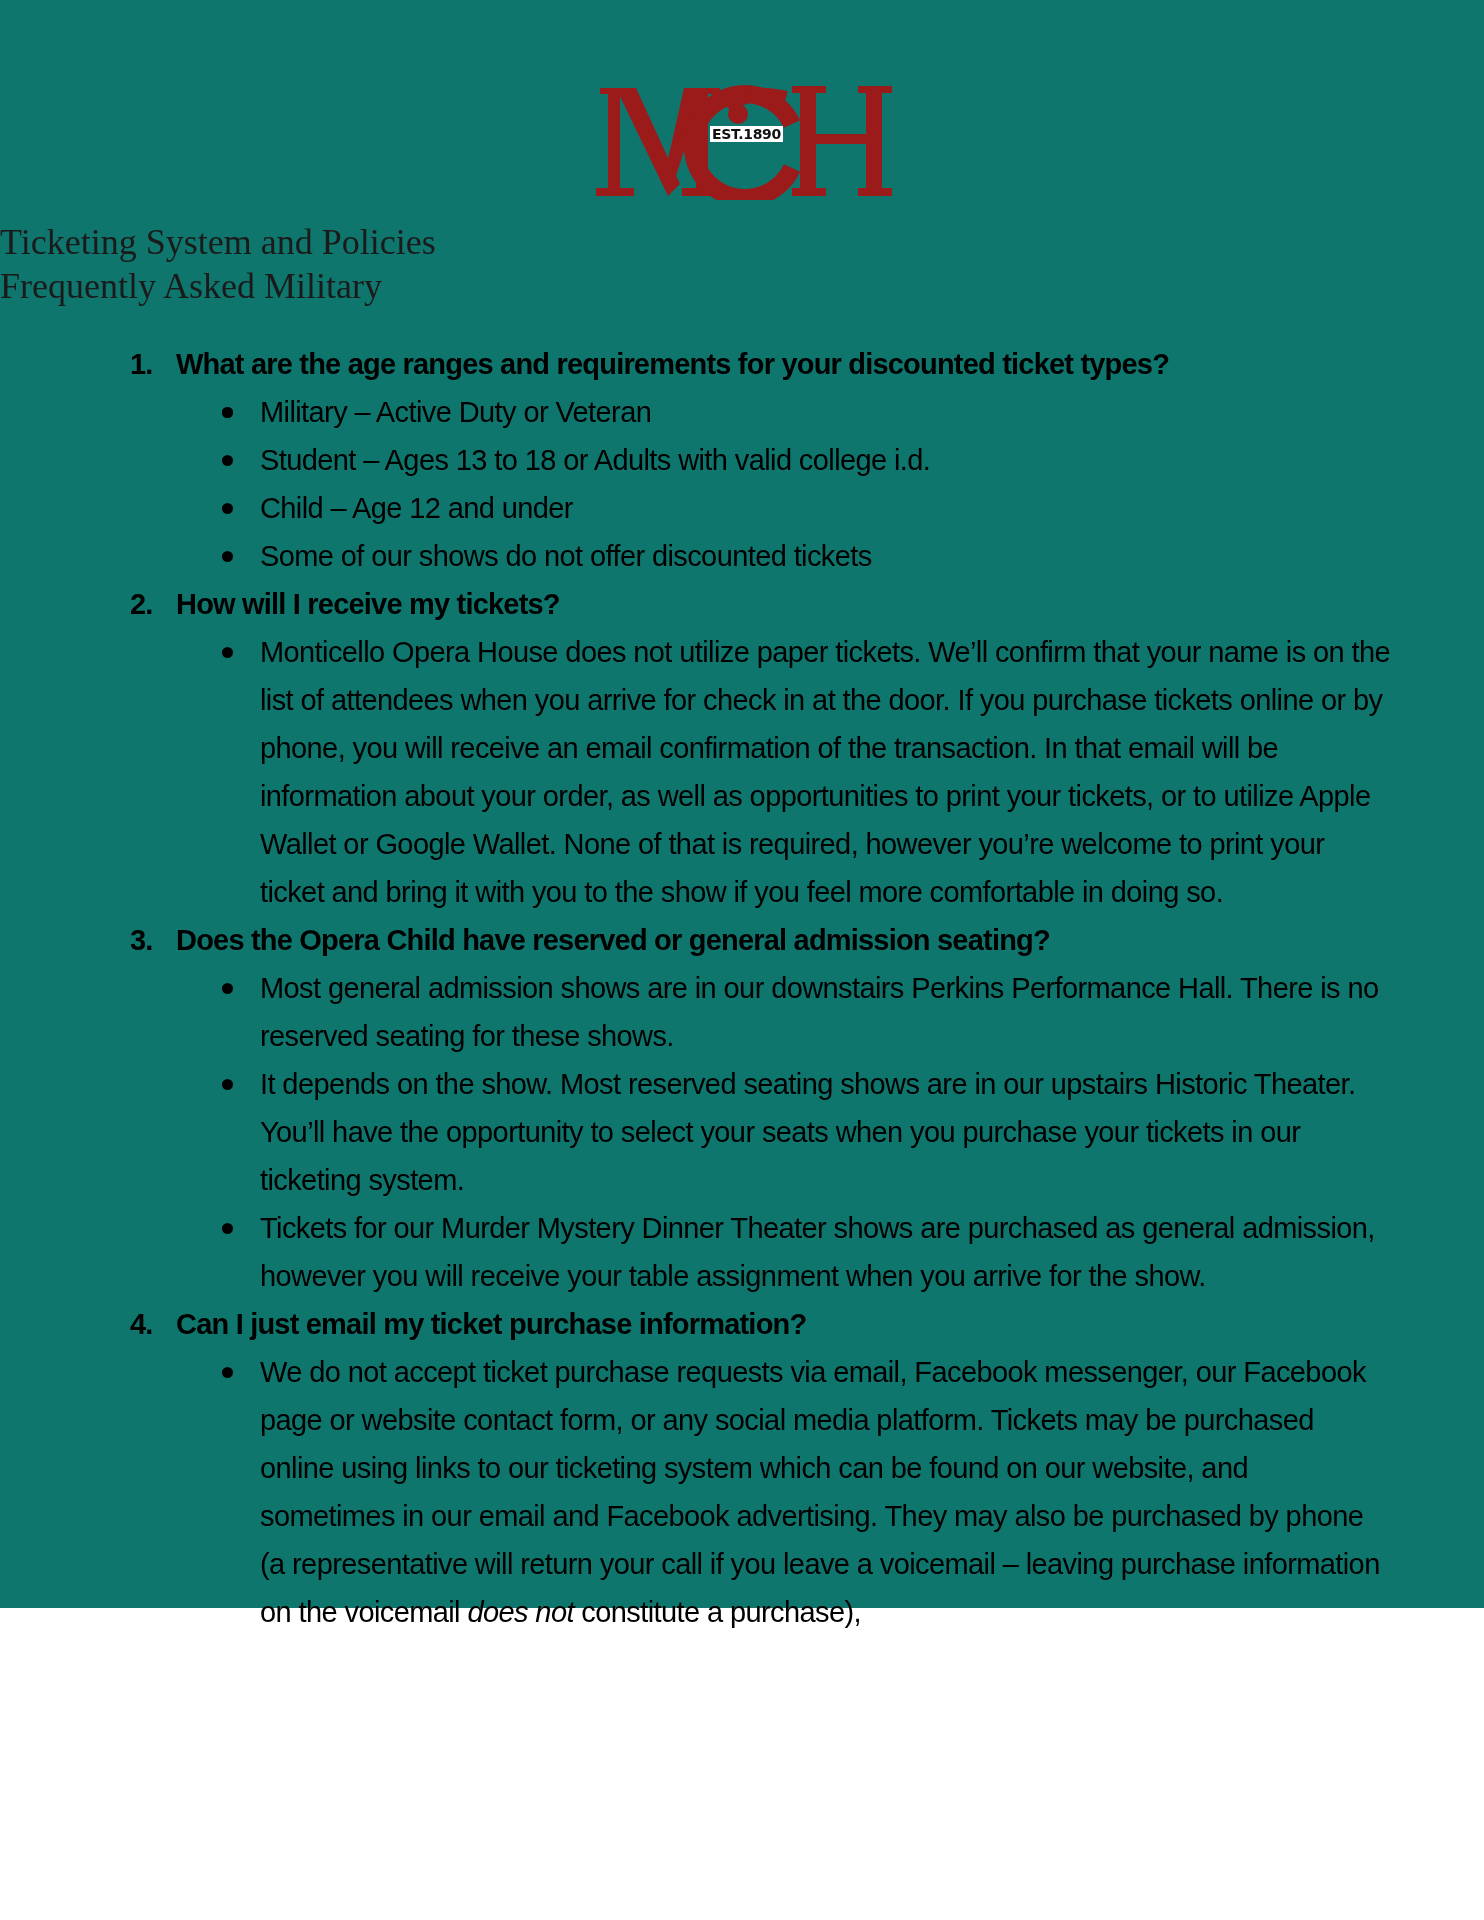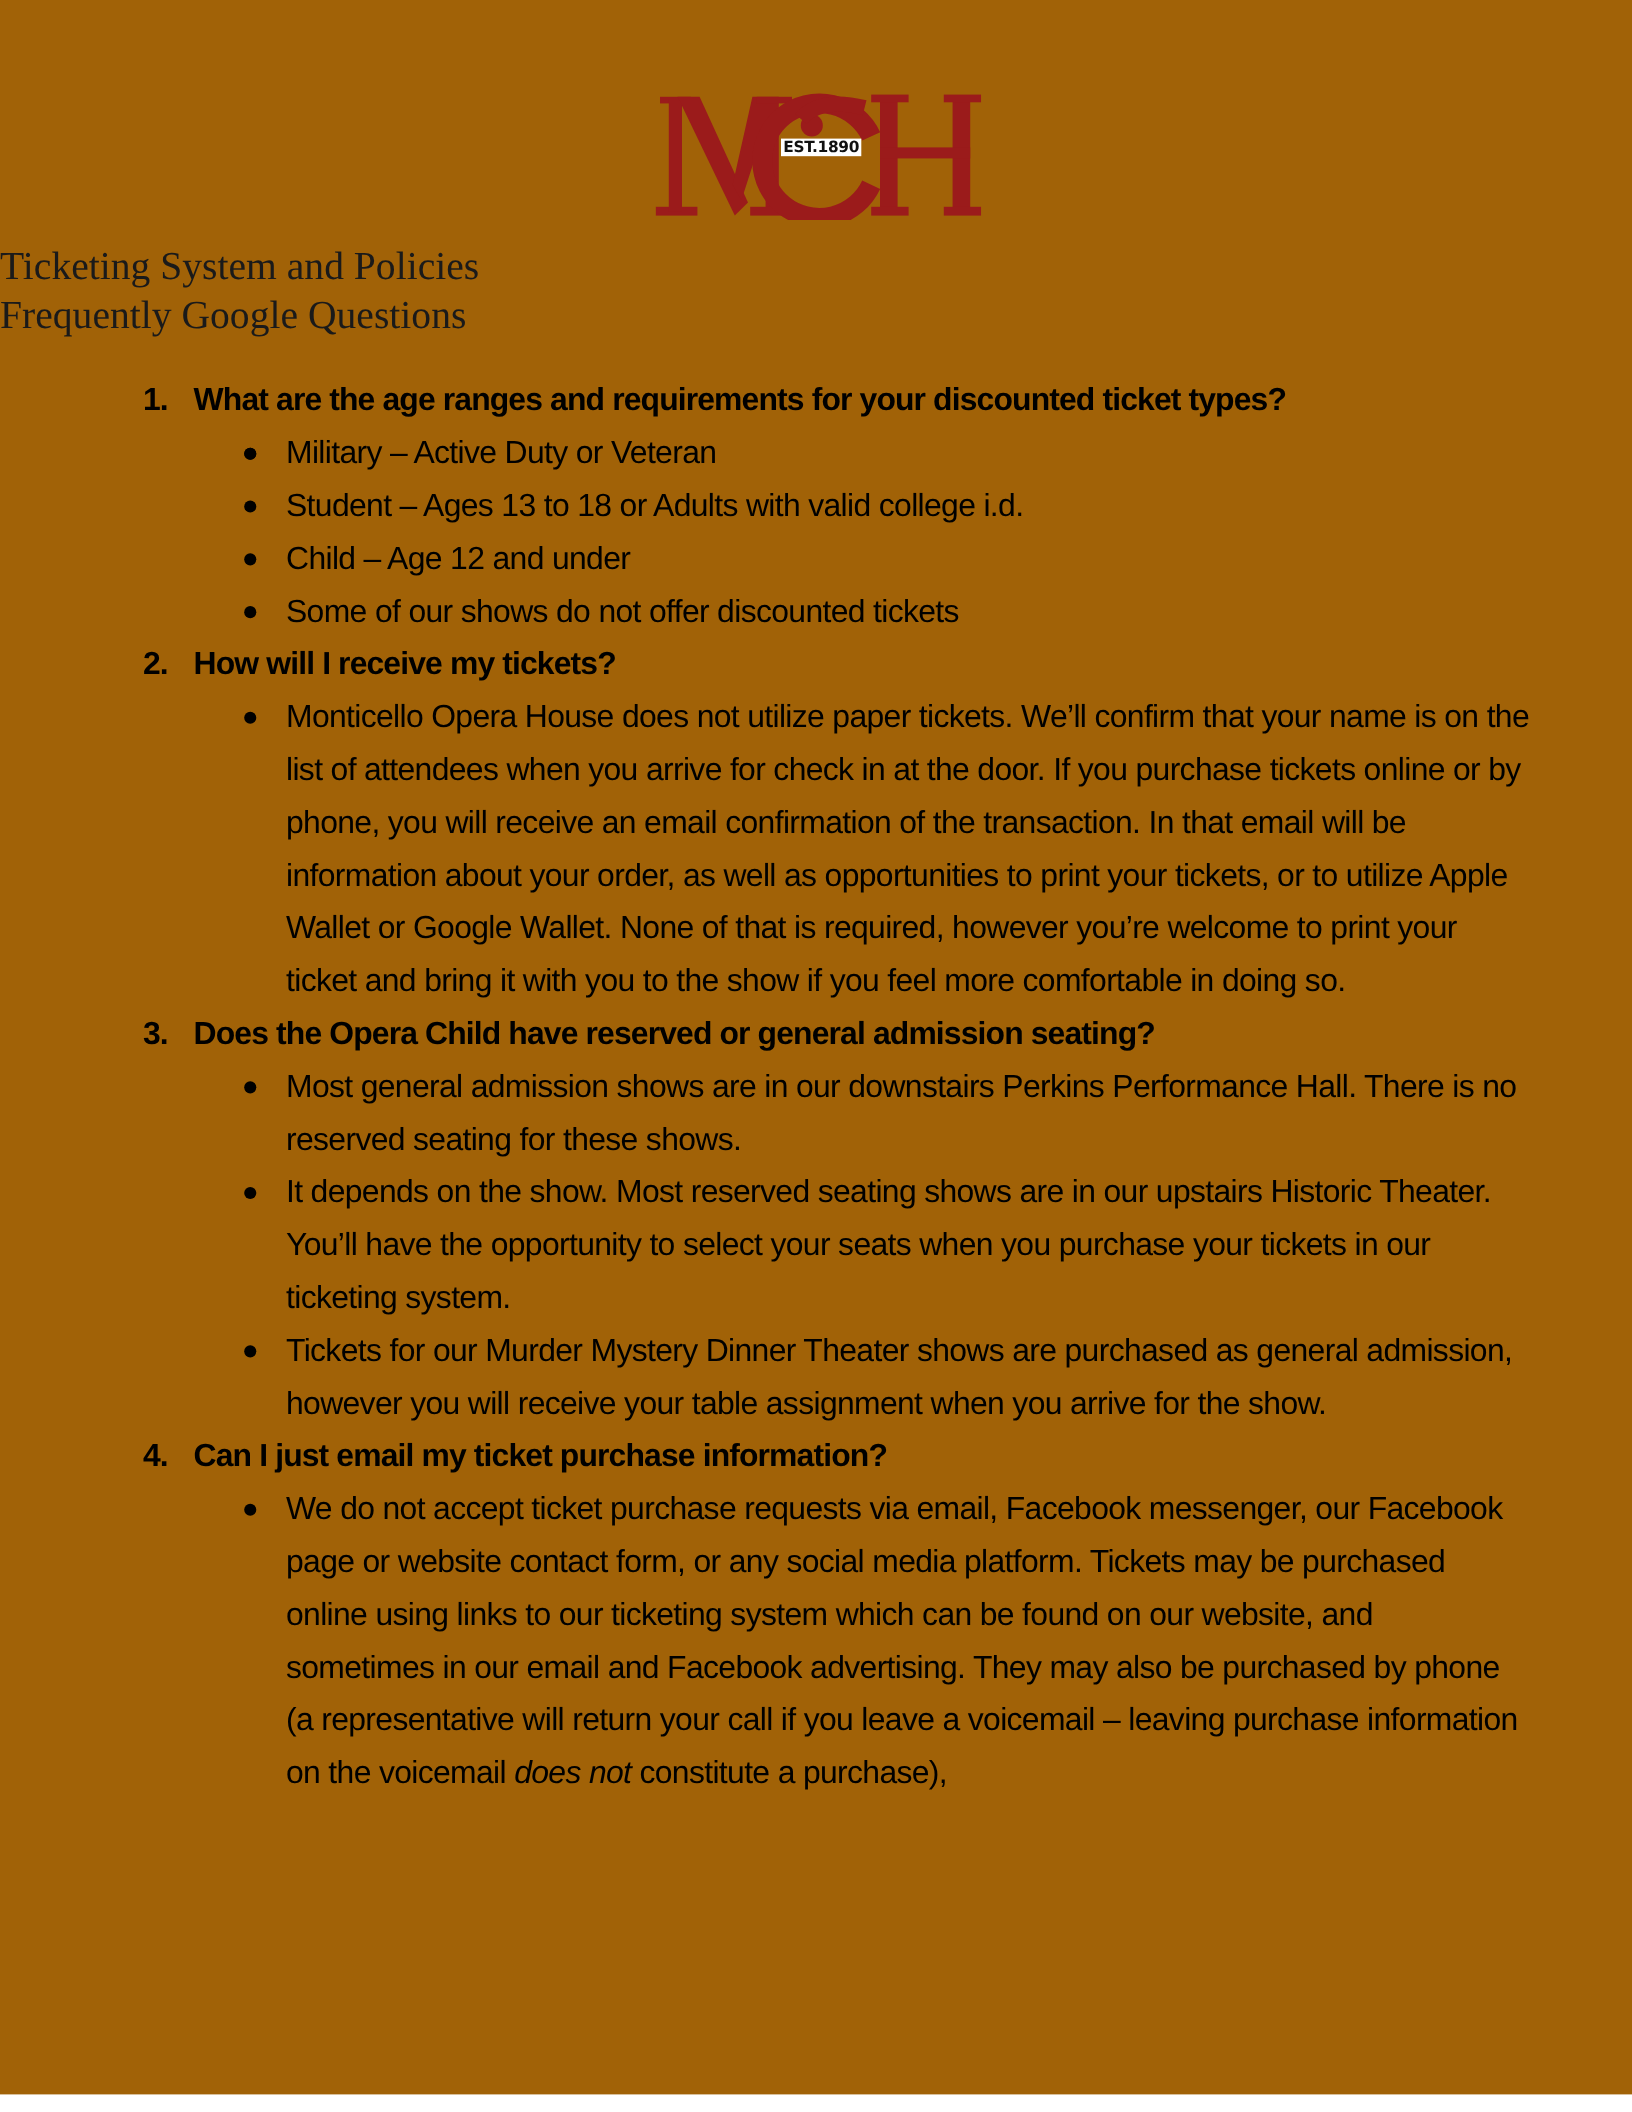--- a/index.html
+++ b/index.html
@@ -12,22 +12,22 @@
       height: 1920px;
       position: relative;
       overflow: hidden;
       font-family: "Liberation Sans", "DejaVu Sans", sans-serif;
       color: #000000;
     }
     .page {
       position: absolute;
       left: 0; top: 0;
       width: 1484px;
-      height: 1904px;
-      background: #a16207;
+      height: 1608px;
+      background: #0f766e;
     }
     
     .logo {
       position: absolute;
       left: 596px;
       top: 84px;
       width: 296px;
       height: 116px;
     }
     .logo svg { width: 100%; height: 100%; display: block; }
@@ -132,21 +132,21 @@
         <rect x="262" y="2" width="34" height="7"></rect>
         <rect x="196" y="104" width="34" height="8"></rect>
         <rect x="262" y="104" width="34" height="8"></rect>
       </g>
     </svg>
     <span style="position:absolute;left:114px;top:42px;font-family:'DejaVu Sans',sans-serif;font-size:14px;font-weight:bold;letter-spacing:-0.3px;color:#111;background:#fff;padding:0 2px;">EST.1890</span>
   </div>
 
   <div class="title-block">
     <span class="title-line">Ticketing System and Policies</span>
-    <span class="title-line">Frequently Google Questions</span>
+    <span class="title-line">Frequently Asked Military</span>
   </div>
 
   <div class="faq">
 
     <div class="faq-item">
       <div class="question">
         <span class="q-num">1.</span>
         <span class="q-text">What are the age ranges and requirements for your discounted ticket types?</span>
       </div>
       <ul class="answers">

